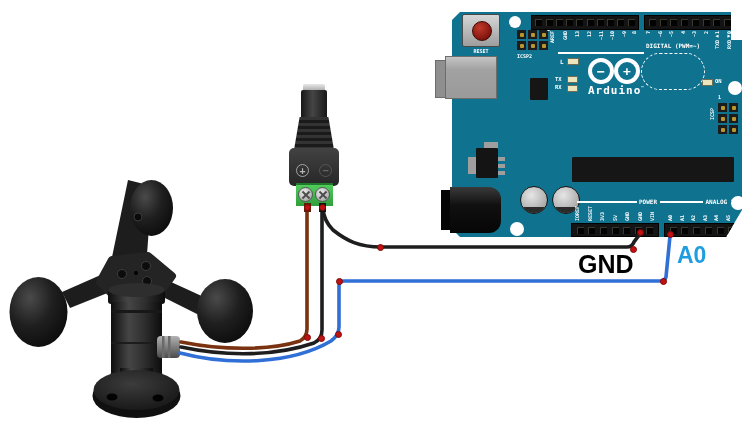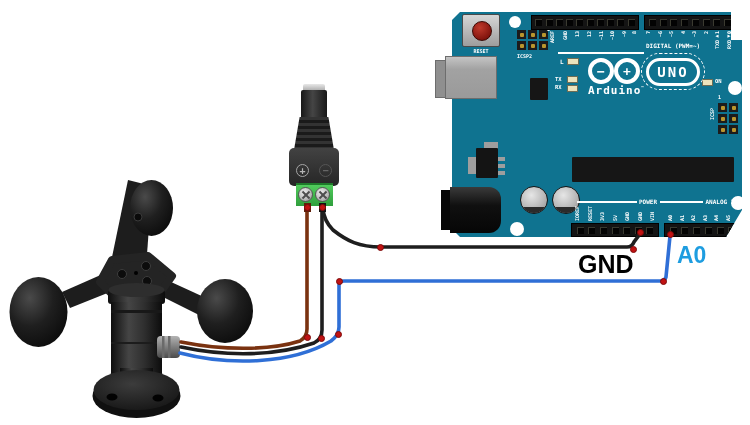--- a/index.html
+++ b/index.html
@@ -159,21 +159,20 @@
     <div class="led" style="left:250px;top:67px;width:11px;height:7px;"></div>
     <div class="silk" style="position:absolute;left:263px;top:67px;font-size:5.5px;">ON</div>
 
     <div class="lc" style="left:136px;top:46px;">
       <span>−</span>
     </div>
     <div class="lc" style="left:162px;top:46px;">
       <span>+</span>
     </div>
     <div class="uno-dash"></div>
-    <div class="uno-oval">UNO</div>
     <div class="brand">
       <span>Arduino</span><sup>™</sup>
     </div>
 
     <div class="icsp-grid" style="left:266px;top:91px;grid-template-columns:repeat(2,9px);">
       <i class="ipin"></i>
         <i class="ipin"></i>
       <i class="ipin"></i>
         <i class="ipin"></i>
       <i class="ipin"></i>

